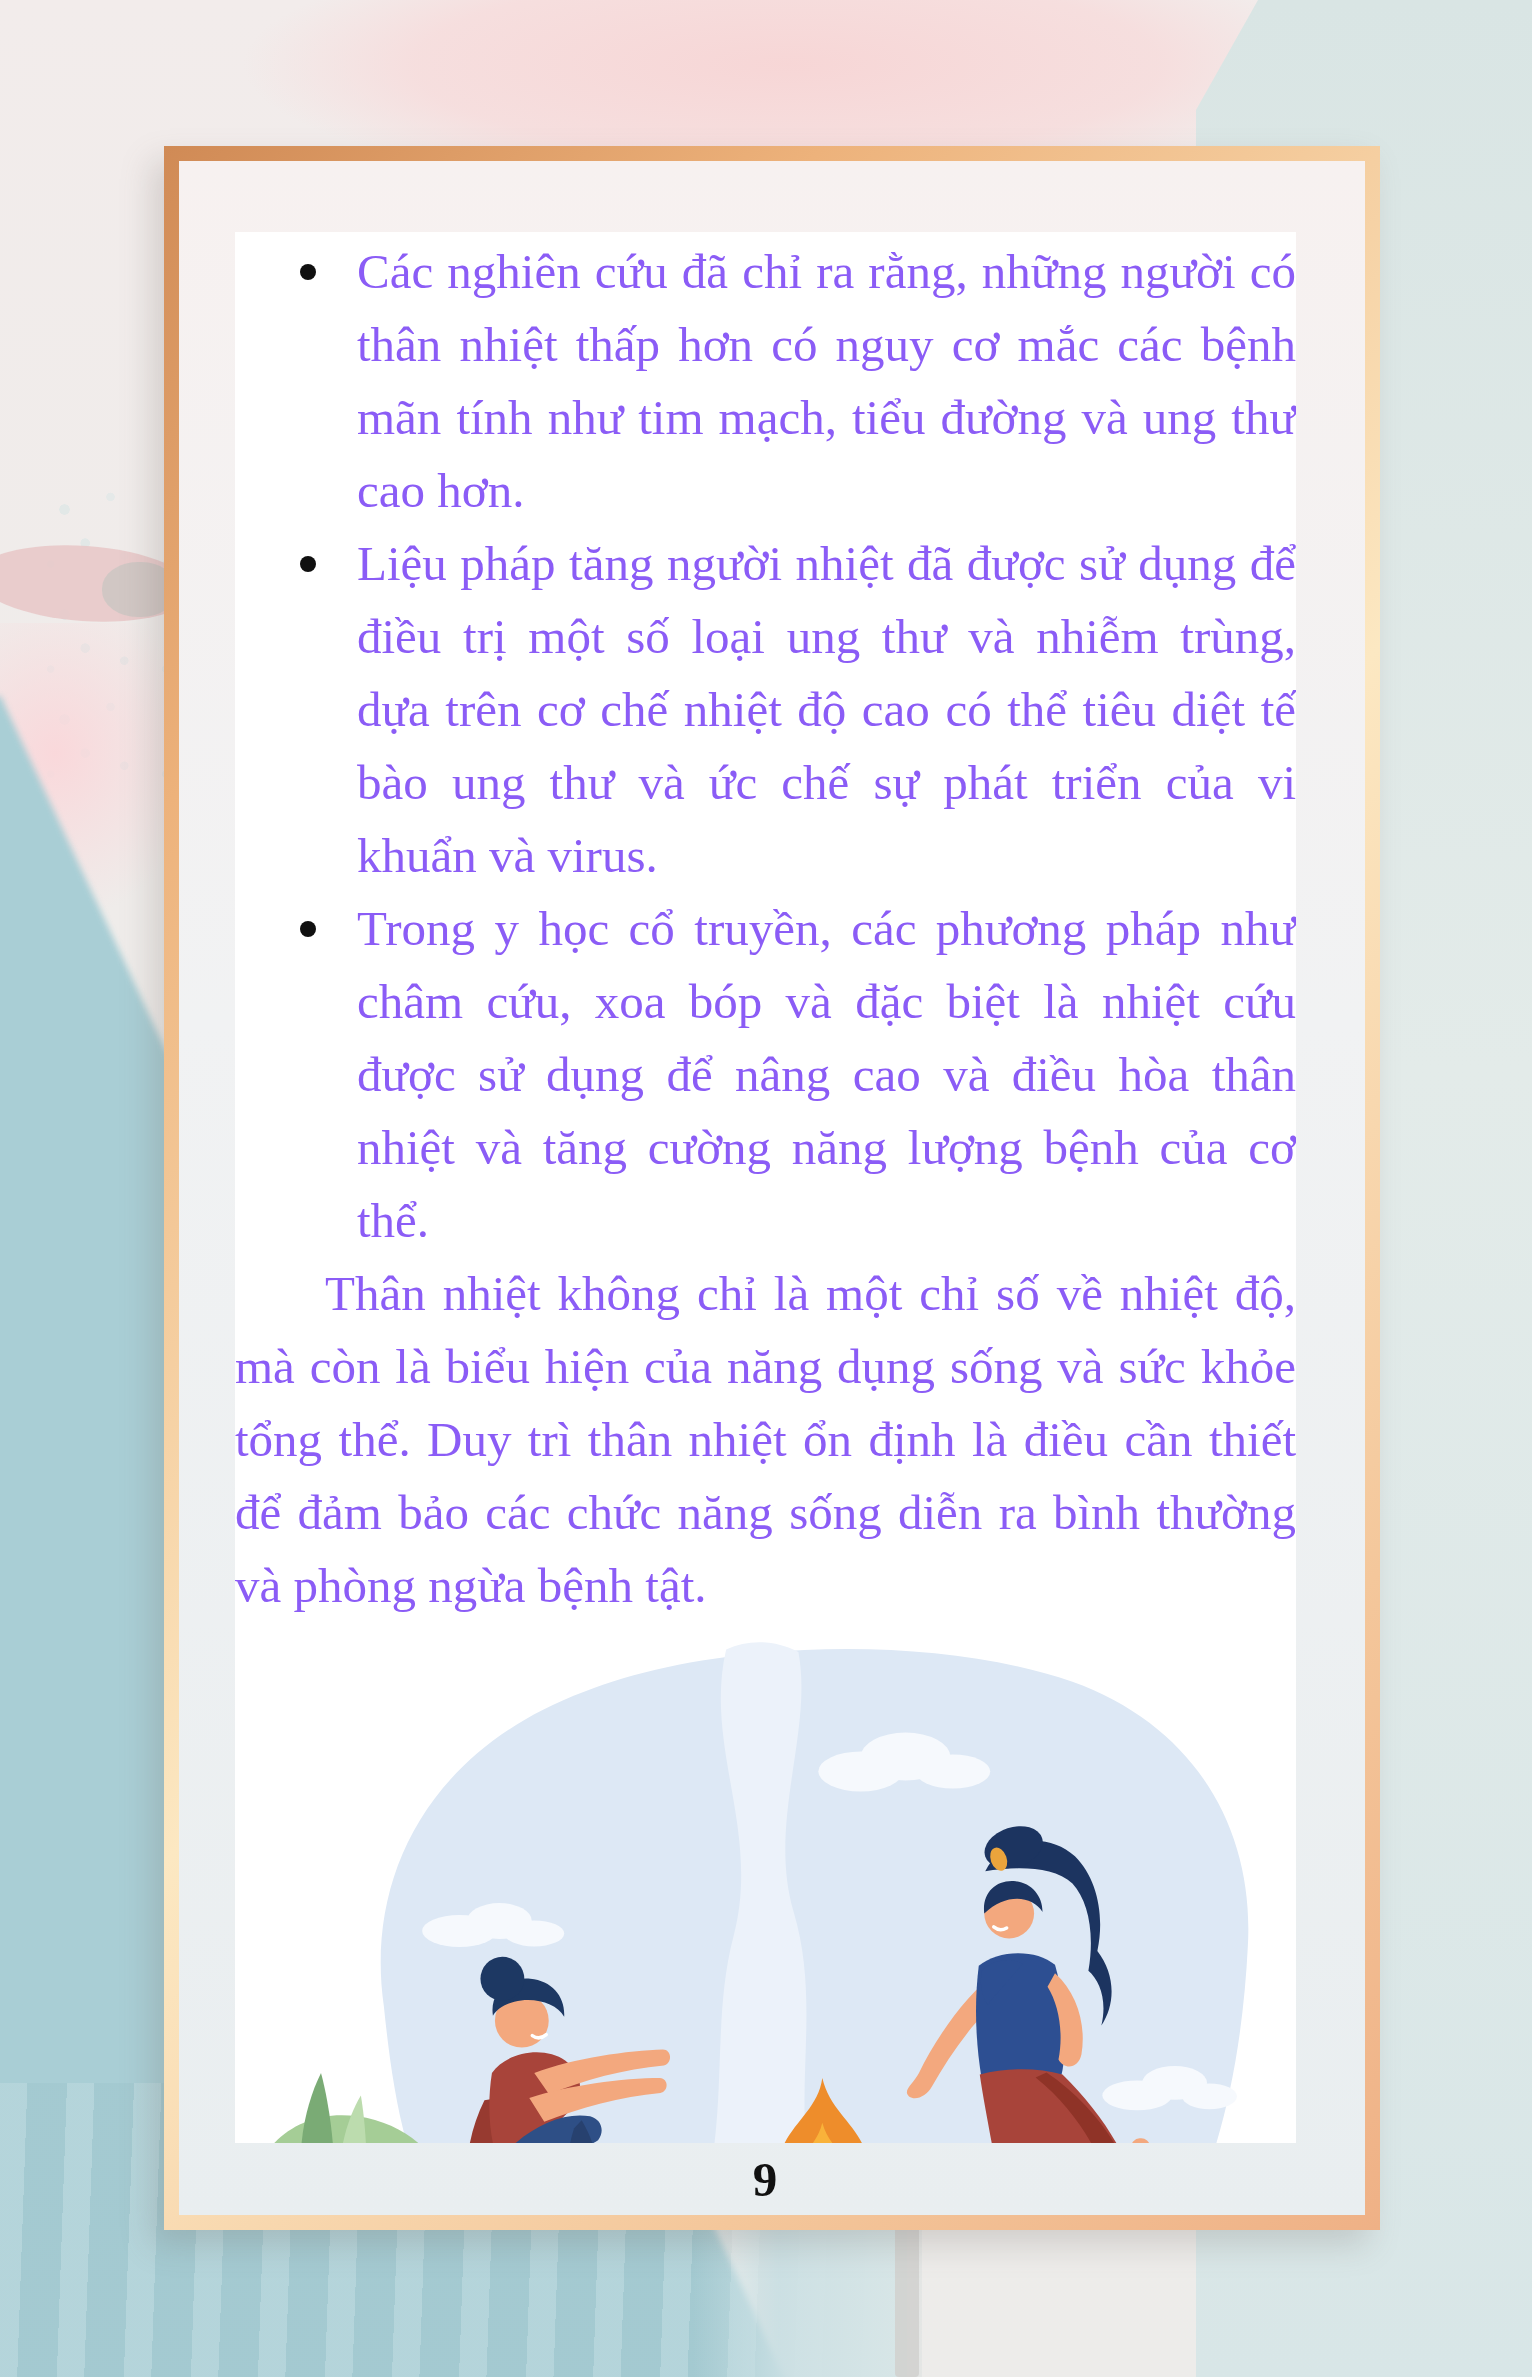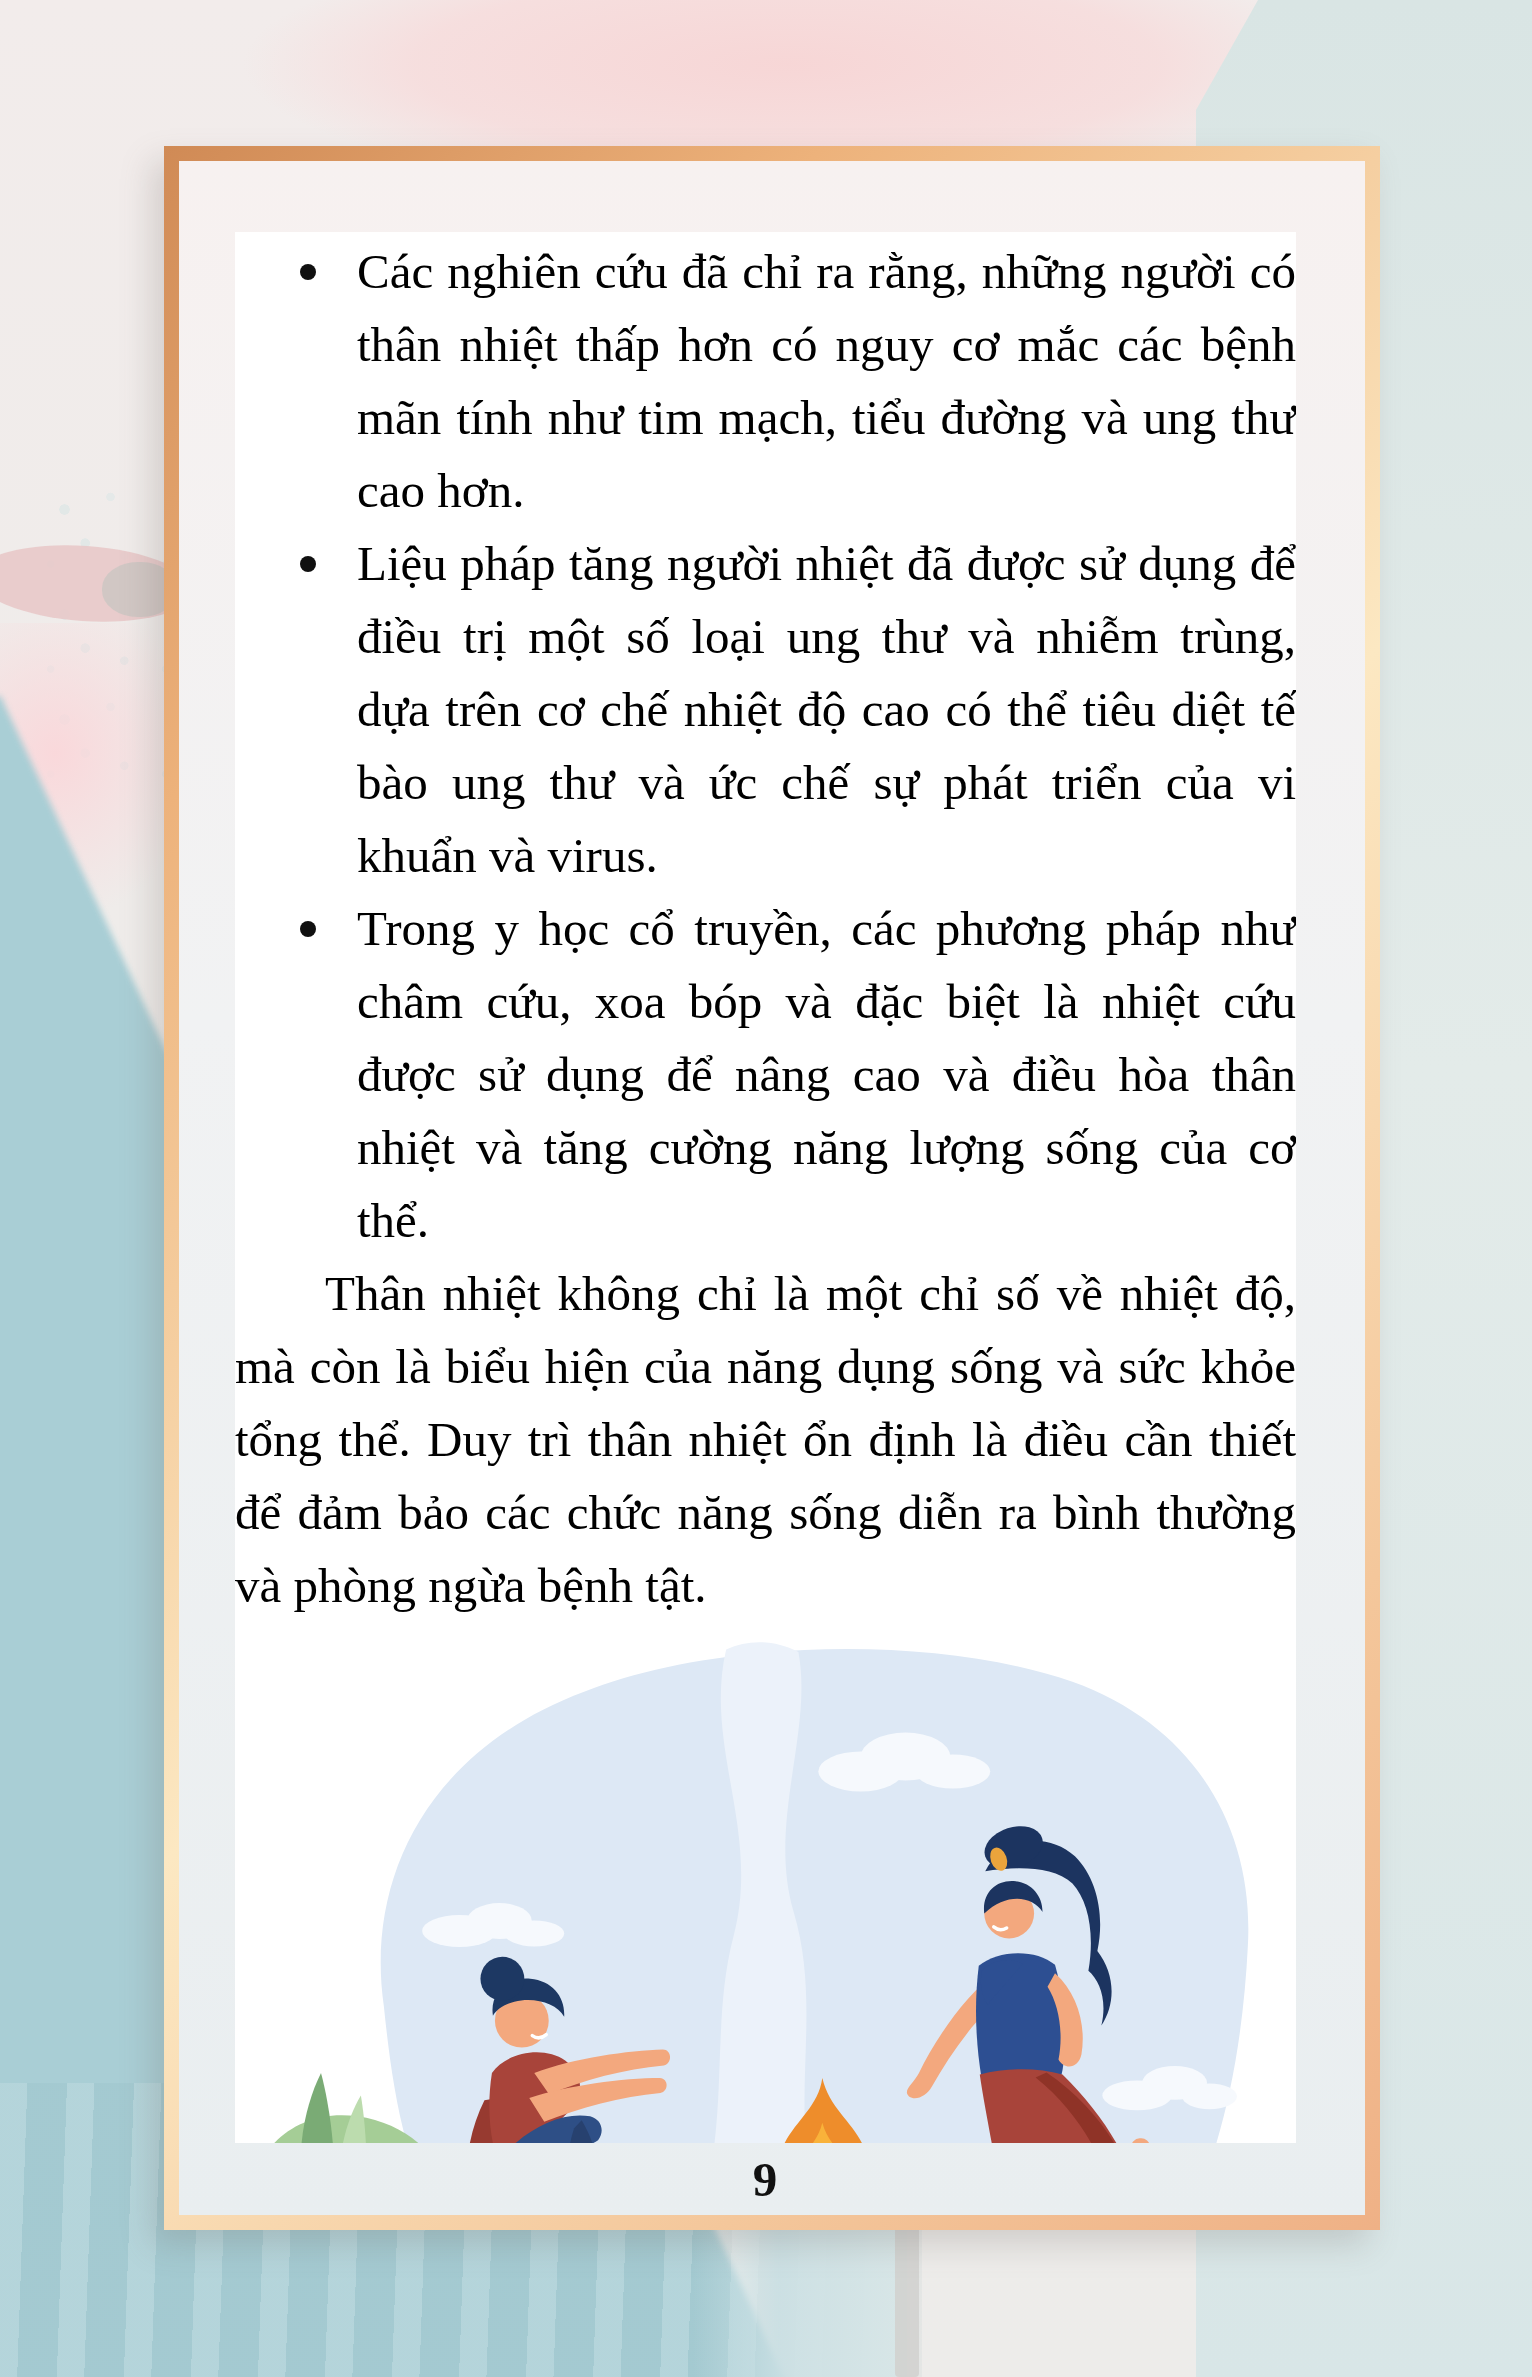--- a/index.html
+++ b/index.html
@@ -38,21 +38,21 @@
 
   .card { position:absolute; left:164px; top:146px; width:1216px; height:2084px; padding:15px;
     background:linear-gradient(135deg,#d08a55 0%,#edb27b 20%,#fce8c2 52%,#f4c79b 80%,#efb186 100%);
     box-shadow:-12px 15px 30px rgba(110,100,95,.22); z-index:10; }
   .card-inner { width:100%; height:100%;
     background:linear-gradient(180deg,#f7f1f0 0%,#f1f2f3 42%,#e9eef0 100%);
     padding:71px 70px 0 56px; }
   .page { width:1061px; height:1911px; background:#ffffff; overflow:hidden;
     display:flex; flex-direction:column; }
 
-  .content { padding-top:3px; color:#000000; font-size:49px; line-height:73px; }
+  .content { padding-top:3px; color:#8b5cf6; font-size:49px; line-height:73px; }
   .bullets { list-style:none; }
   .bullets li { position:relative; padding-left:122px; text-align:justify; }
   .bullets .dot { position:absolute; left:65px; top:29px; width:16.4px; height:16.4px;
     background:#101010; border-radius:50%; }
   .para { text-indent:90px; text-align:justify; }
 
   .illu { margin-top:auto; flex-shrink:0; width:1061px; height:587px; }
   .illu svg { display:block; width:1061px; height:587px; }
 
   .pagenum-row { height:72px; display:flex; align-items:center; justify-content:center;
@@ -80,21 +80,21 @@
           <li>
             <span class="dot"></span>
             <span>Các nghiên cứu đã chỉ ra rằng, những người có thân nhiệt thấp hơn có nguy cơ mắc các bệnh mãn tính như tim mạch, tiểu đường và ung thư cao hơn.</span>
           </li>
           <li>
             <span class="dot"></span>
             <span>Liệu pháp tăng người nhiệt đã được sử dụng để điều trị một số loại ung thư và nhiễm trùng, dựa trên cơ chế nhiệt độ cao có thể tiêu diệt tế bào ung thư và ức chế sự phát triển của vi khuẩn và virus.</span>
           </li>
           <li>
             <span class="dot"></span>
-            <span>Trong y học cổ truyền, các phương pháp như châm cứu, xoa bóp và đặc biệt là nhiệt cứu được sử dụng để nâng cao và điều hòa thân nhiệt và tăng cường năng lượng sống của cơ thể.</span>
+            <span>Trong y học cổ truyền, các phương pháp như châm cứu, xoa bóp và đặc biệt là nhiệt cứu được sử dụng để nâng cao và điều hòa thân nhiệt và tăng cường năng lượng bệnh của cơ thể.</span>
           </li>
         </ul>
         <p class="para">Thân nhiệt không chỉ là một chỉ số về nhiệt độ, mà còn là biểu hiện của năng dụng sống và sức khỏe tổng thể. Duy trì thân nhiệt ổn định là điều cần thiết để đảm bảo các chức năng sống diễn ra bình thường và phòng ngừa bệnh tật.</p>
       </div>
 
       <div class="illu">
         <svg viewBox="0 0 2128 1178" xmlns="http://www.w3.org/2000/svg">
           <g>
             <path fill="#dde8f5" d="M298 770 C262 520 380 260 700 140 C950 40 1390 20 1680 120 C1930 210 2045 420 2032 650 C2022 850 1985 1040 1918 1178 L390 1178 C330 1040 312 905 298 770 Z"></path>
             <path fill="#ecf2fa" d="M985 55 C940 250 1055 420 1000 630 C955 800 990 975 940 1160 L1165 1160 C1110 960 1180 780 1120 580 C1068 400 1160 220 1130 60 C1080 35 1030 35 985 55 Z"></path>

